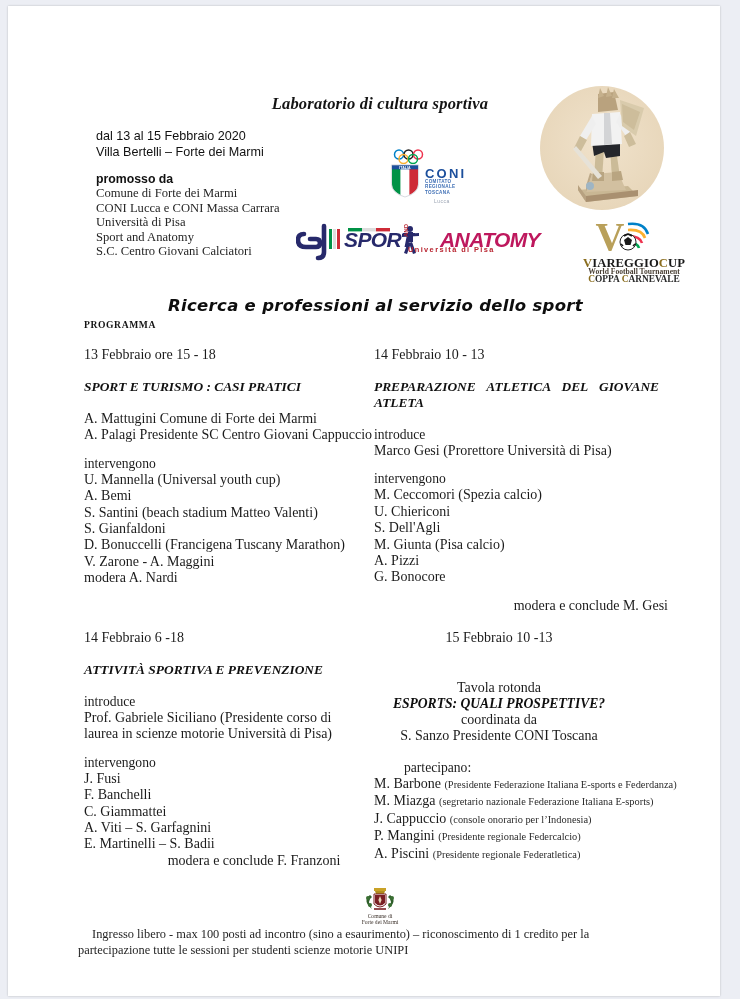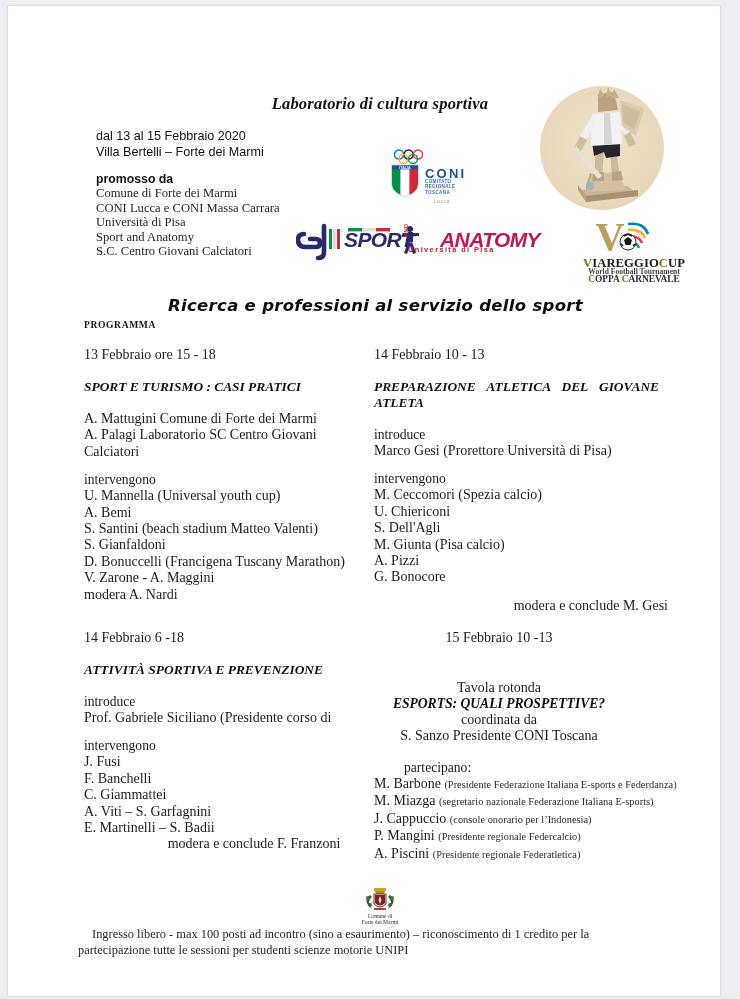--- a/index.html
+++ b/index.html
@@ -374,21 +374,21 @@
 
   <div class="abs" id="subtitle">Ricerca e professioni al servizio dello sport</div>
   <div class="abs" id="programma">PROGRAMMA</div>
 
   <div class="col" id="col-a">
     <div class="session-time">13 Febbraio ore 15 - 18</div>
     <div class="spacer-md"></div>
     <div class="session-heading">SPORT E TURISMO : CASI PRATICI</div>
     <div class="spacer-md"></div>
     <div class="person">A. Mattugini Comune di Forte dei Marmi</div>
-    <div class="person">A. Palagi Laboratorio SC Centro Giovani Calciatori</div>
+    <div class="person">A. Palagi Presidente SC Centro Giovani Cappuccio</div>
     <div class="spacer-sm"></div>
     <div class="lead-label">intervengono</div>
     <div class="person">U. Mannella (Universal youth cup)</div>
     <div class="person">A. Bemi</div>
     <div class="person">S. Santini (beach stadium Matteo Valenti)</div>
     <div class="person">S. Gianfaldoni</div>
     <div class="person">D. Bonuccelli (Francigena Tuscany Marathon)</div>
     <div class="person">V. Zarone - A. Maggini</div>
     <div class="moderator">modera A. Nardi</div>
   </div>
@@ -412,20 +412,21 @@
     <div class="moderator">modera e conclude M. Gesi</div>
   </div>
 
   <div class="col" id="col-c">
     <div class="session-time">14 Febbraio 6 -18</div>
     <div class="spacer-md"></div>
     <div class="session-heading">ATTIVITÀ SPORTIVA E PREVENZIONE</div>
     <div class="spacer-md"></div>
     <div class="lead-label">introduce</div>
     <div class="person">Prof. Gabriele Siciliano (Presidente corso di</div>
+    <div class="person">laurea in scienze motorie Università di Pisa)</div>
     <div class="spacer-sm"></div>
     <div class="lead-label">intervengono</div>
     <div class="person">J. Fusi</div>
     <div class="person">F. Banchelli</div>
     <div class="person">C. Giammattei</div>
     <div class="person">A. Viti – S. Garfagnini</div>
     <div class="person">E. Martinelli – S. Badii</div>
     <div class="moderator">modera  e conclude F. Franzoni</div>
   </div>
 

